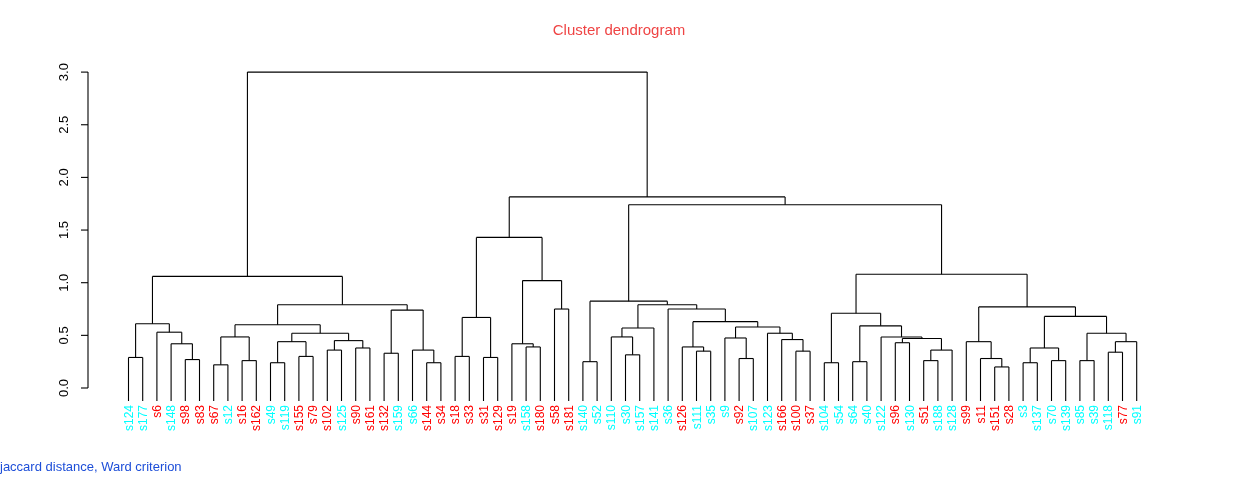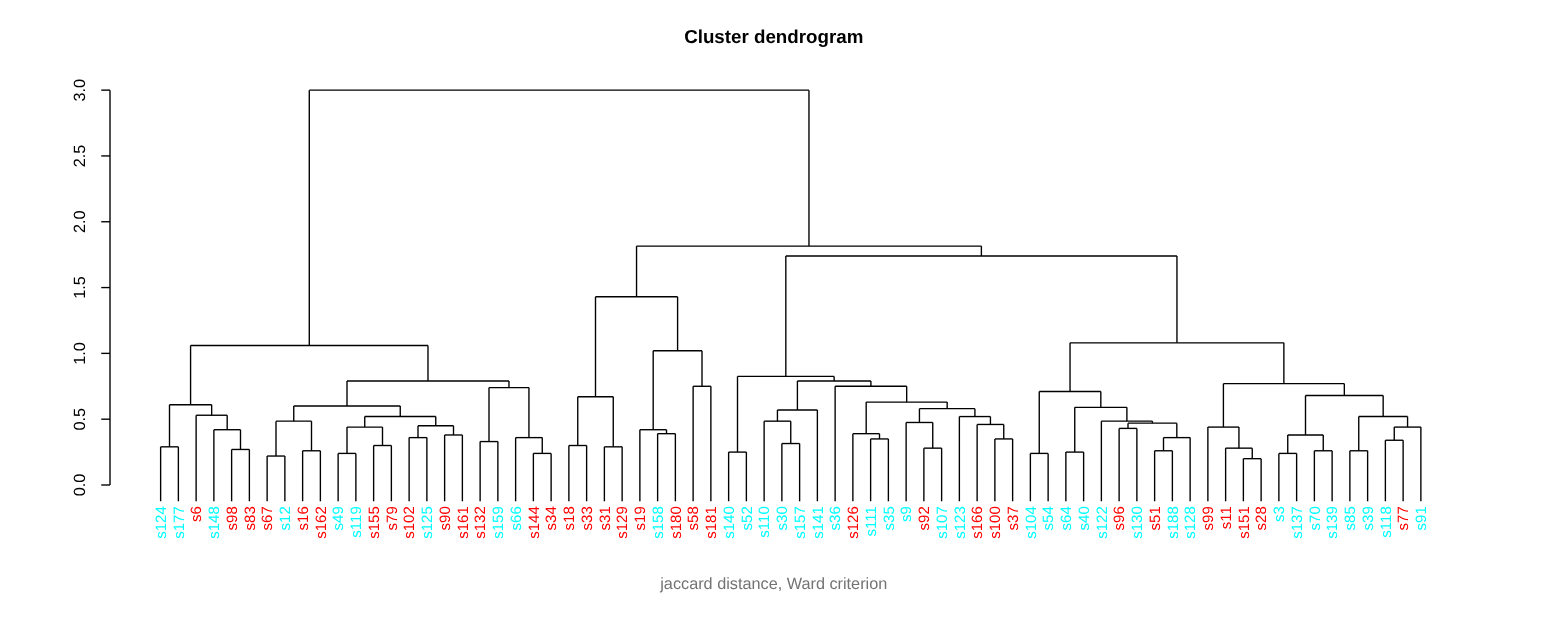--- a/index.html
+++ b/index.html
@@ -7,27 +7,27 @@
     position: relative;
     width: 1238px; height: 500px;
     background: #ffffff;
     font-family: "Liberation Sans", sans-serif;
     overflow: hidden;
   }
   .chart-title {
     position: absolute;
     left: 0; top: 21px; width: 1238px;
     text-align: center;
-    font-size: 15px; font-weight: bold; color: #000000;
+    font-size: 15px; font-weight: normal; color: #ef4444;
   }
   .chart-caption {
     position: absolute;
     left: 0; top: 459px; width: 1238px;
-    text-align: center;
-    font-size: 13px; font-weight: normal; color: #737373;
+    text-align: left;
+    font-size: 13px; font-weight: normal; color: #1d4ed8;
   }
   svg { position: absolute; left: 0; top: 0; }
 </style>
 </head>
 <body>
 
 <div id="stage">
   <div class="chart-title">Cluster dendrogram</div>
   <svg id="plot" width="1238" height="500">
       <line x1="128.5" y1="401" x2="128.5" y2="357.463" stroke="#000000" stroke-width="1.1"></line>

